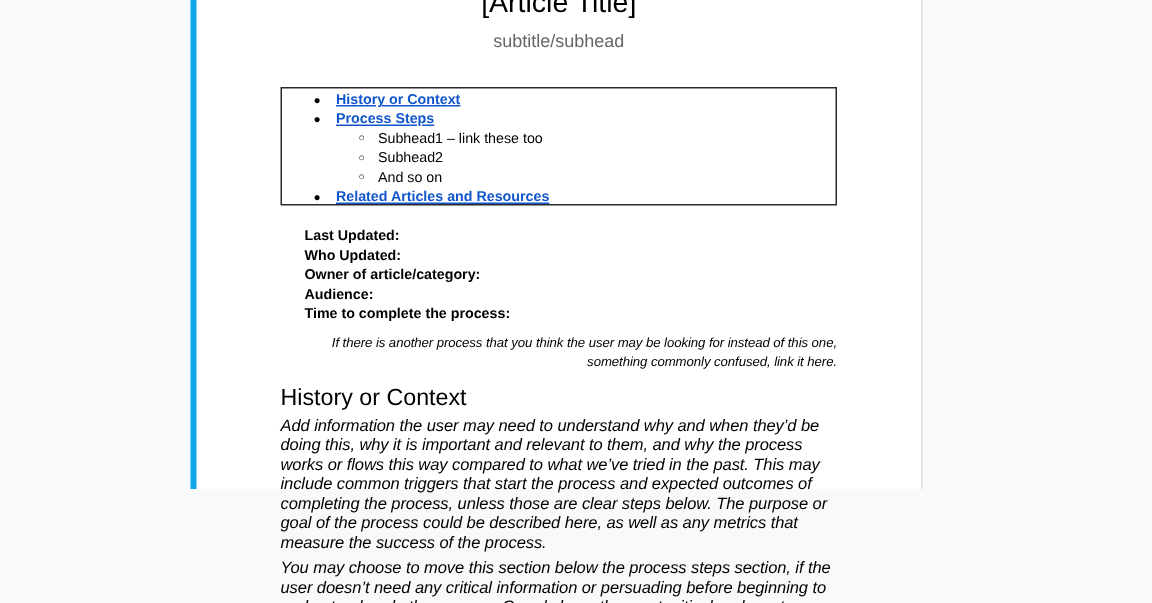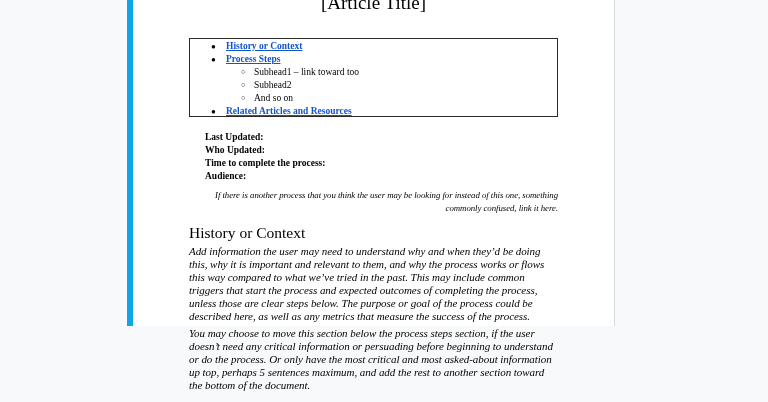--- a/index.html
+++ b/index.html
@@ -9,24 +9,23 @@
     overflow:hidden;
     font-family:"Liberation Sans", sans-serif;
     color:#000;
     position:relative;
   }
   .doc-page{
     position:absolute;
     left:127px;top:0;
     width:488px;height:326px;
     background:#ffffff;
-    border-left:6px solid #0ea5e9;
+    border-left:4px solid #0ea5e9;
     border-right:1px solid #d8dadd;
     box-sizing:border-box;
-    font-family:Liberation Serif, serif;
   }
   .doc-content{
     margin:0 56px;
     position:relative;
   }
   .doc-title{
     margin-top:-9px;
     font-size:19px;
     line-height:24px;
     font-weight:400;
@@ -100,53 +99,55 @@
     font-style:italic;
   }
 </style>
 </head>
 <body>
 
 <div class="doc-page">
   <div class="doc-content">
 
     <div class="doc-title">[Article Title]</div>
+    <div class="doc-subtitle">subtitle/subhead</div>
 
     <div class="toc-box">
       <div class="toc-item lvl1">
         <span class="toc-bullet">●</span>
         <span class="toc-link">History or Context</span>
       </div>
       <div class="toc-item lvl1">
         <span class="toc-bullet">●</span>
         <span class="toc-link">Process Steps</span>
       </div>
       <div class="toc-item lvl2">
         <span class="toc-bullet">○</span>
-        <span>Subhead1 – link toward too</span>
+        <span>Subhead1 – link these too</span>
       </div>
       <div class="toc-item lvl2">
         <span class="toc-bullet">○</span>
         <span>Subhead2</span>
       </div>
       <div class="toc-item lvl2">
         <span class="toc-bullet">○</span>
         <span>And so on</span>
       </div>
       <div class="toc-item lvl1">
         <span class="toc-bullet">●</span>
         <span class="toc-link">Related Articles and Resources</span>
       </div>
     </div>
 
     <div class="meta-block">
       <div class="meta-line">Last Updated:</div>
       <div class="meta-line">Who Updated:</div>
+      <div class="meta-line">Owner of article/category:</div>
+      <div class="meta-line">Audience:</div>
       <div class="meta-line">Time to complete the process:</div>
-      <div class="meta-line">Audience:</div>
     </div>
 
     <div class="intro-note">If there is another process that you think the user may be looking for instead of this one, something commonly confused, link it here.</div>
 
     <div class="section-heading">History or Context</div>
 
     <div class="body-para">Add information the user may need to understand why and when they’d be doing this, why it is important and relevant to them, and why the process works or flows this way compared to what we’ve tried in the past. This may include common triggers that start the process and expected outcomes of completing the process, unless those are clear steps below. The purpose or goal of the process could be described here, as well as any metrics that measure the success of the process.</div>
     <div class="body-para">You may choose to move this section below the process steps section, if the user doesn’t need any critical information or persuading before beginning to understand or do the process.  Or only have the most critical and most asked-about information up top, perhaps 5 sentences maximum, and add the rest to another section toward the bottom of the document.</div>
 
   </div>

